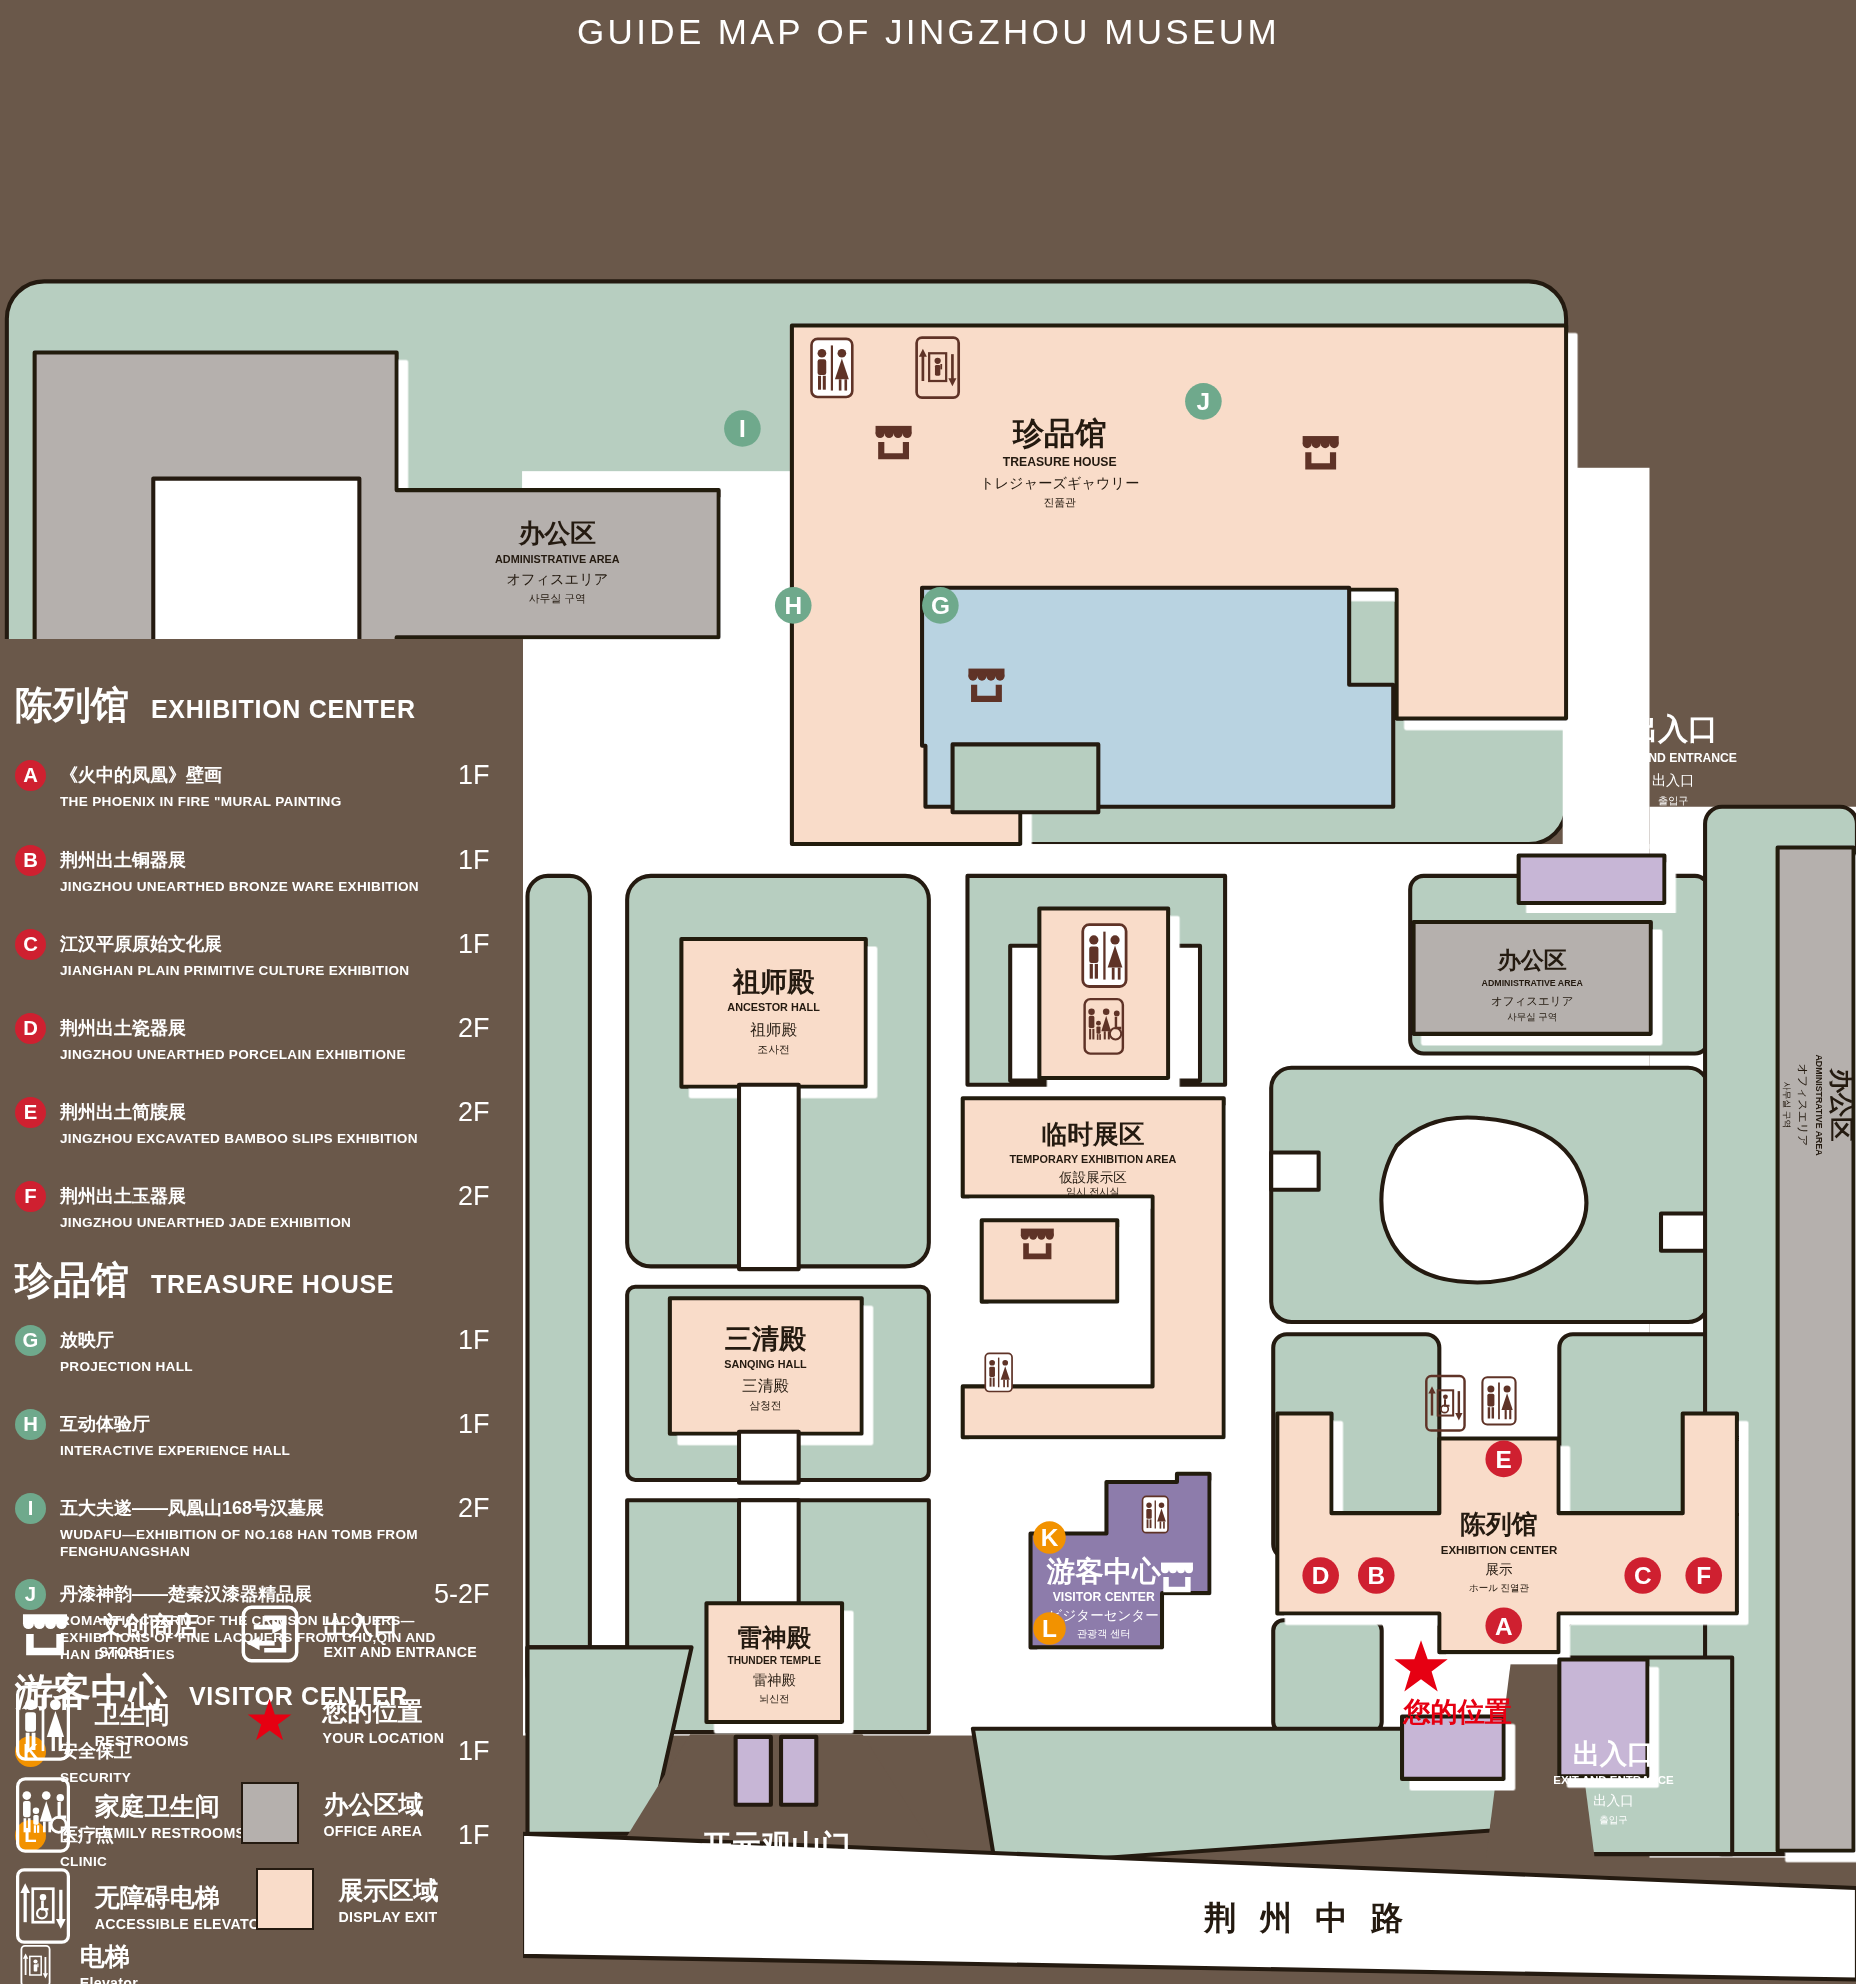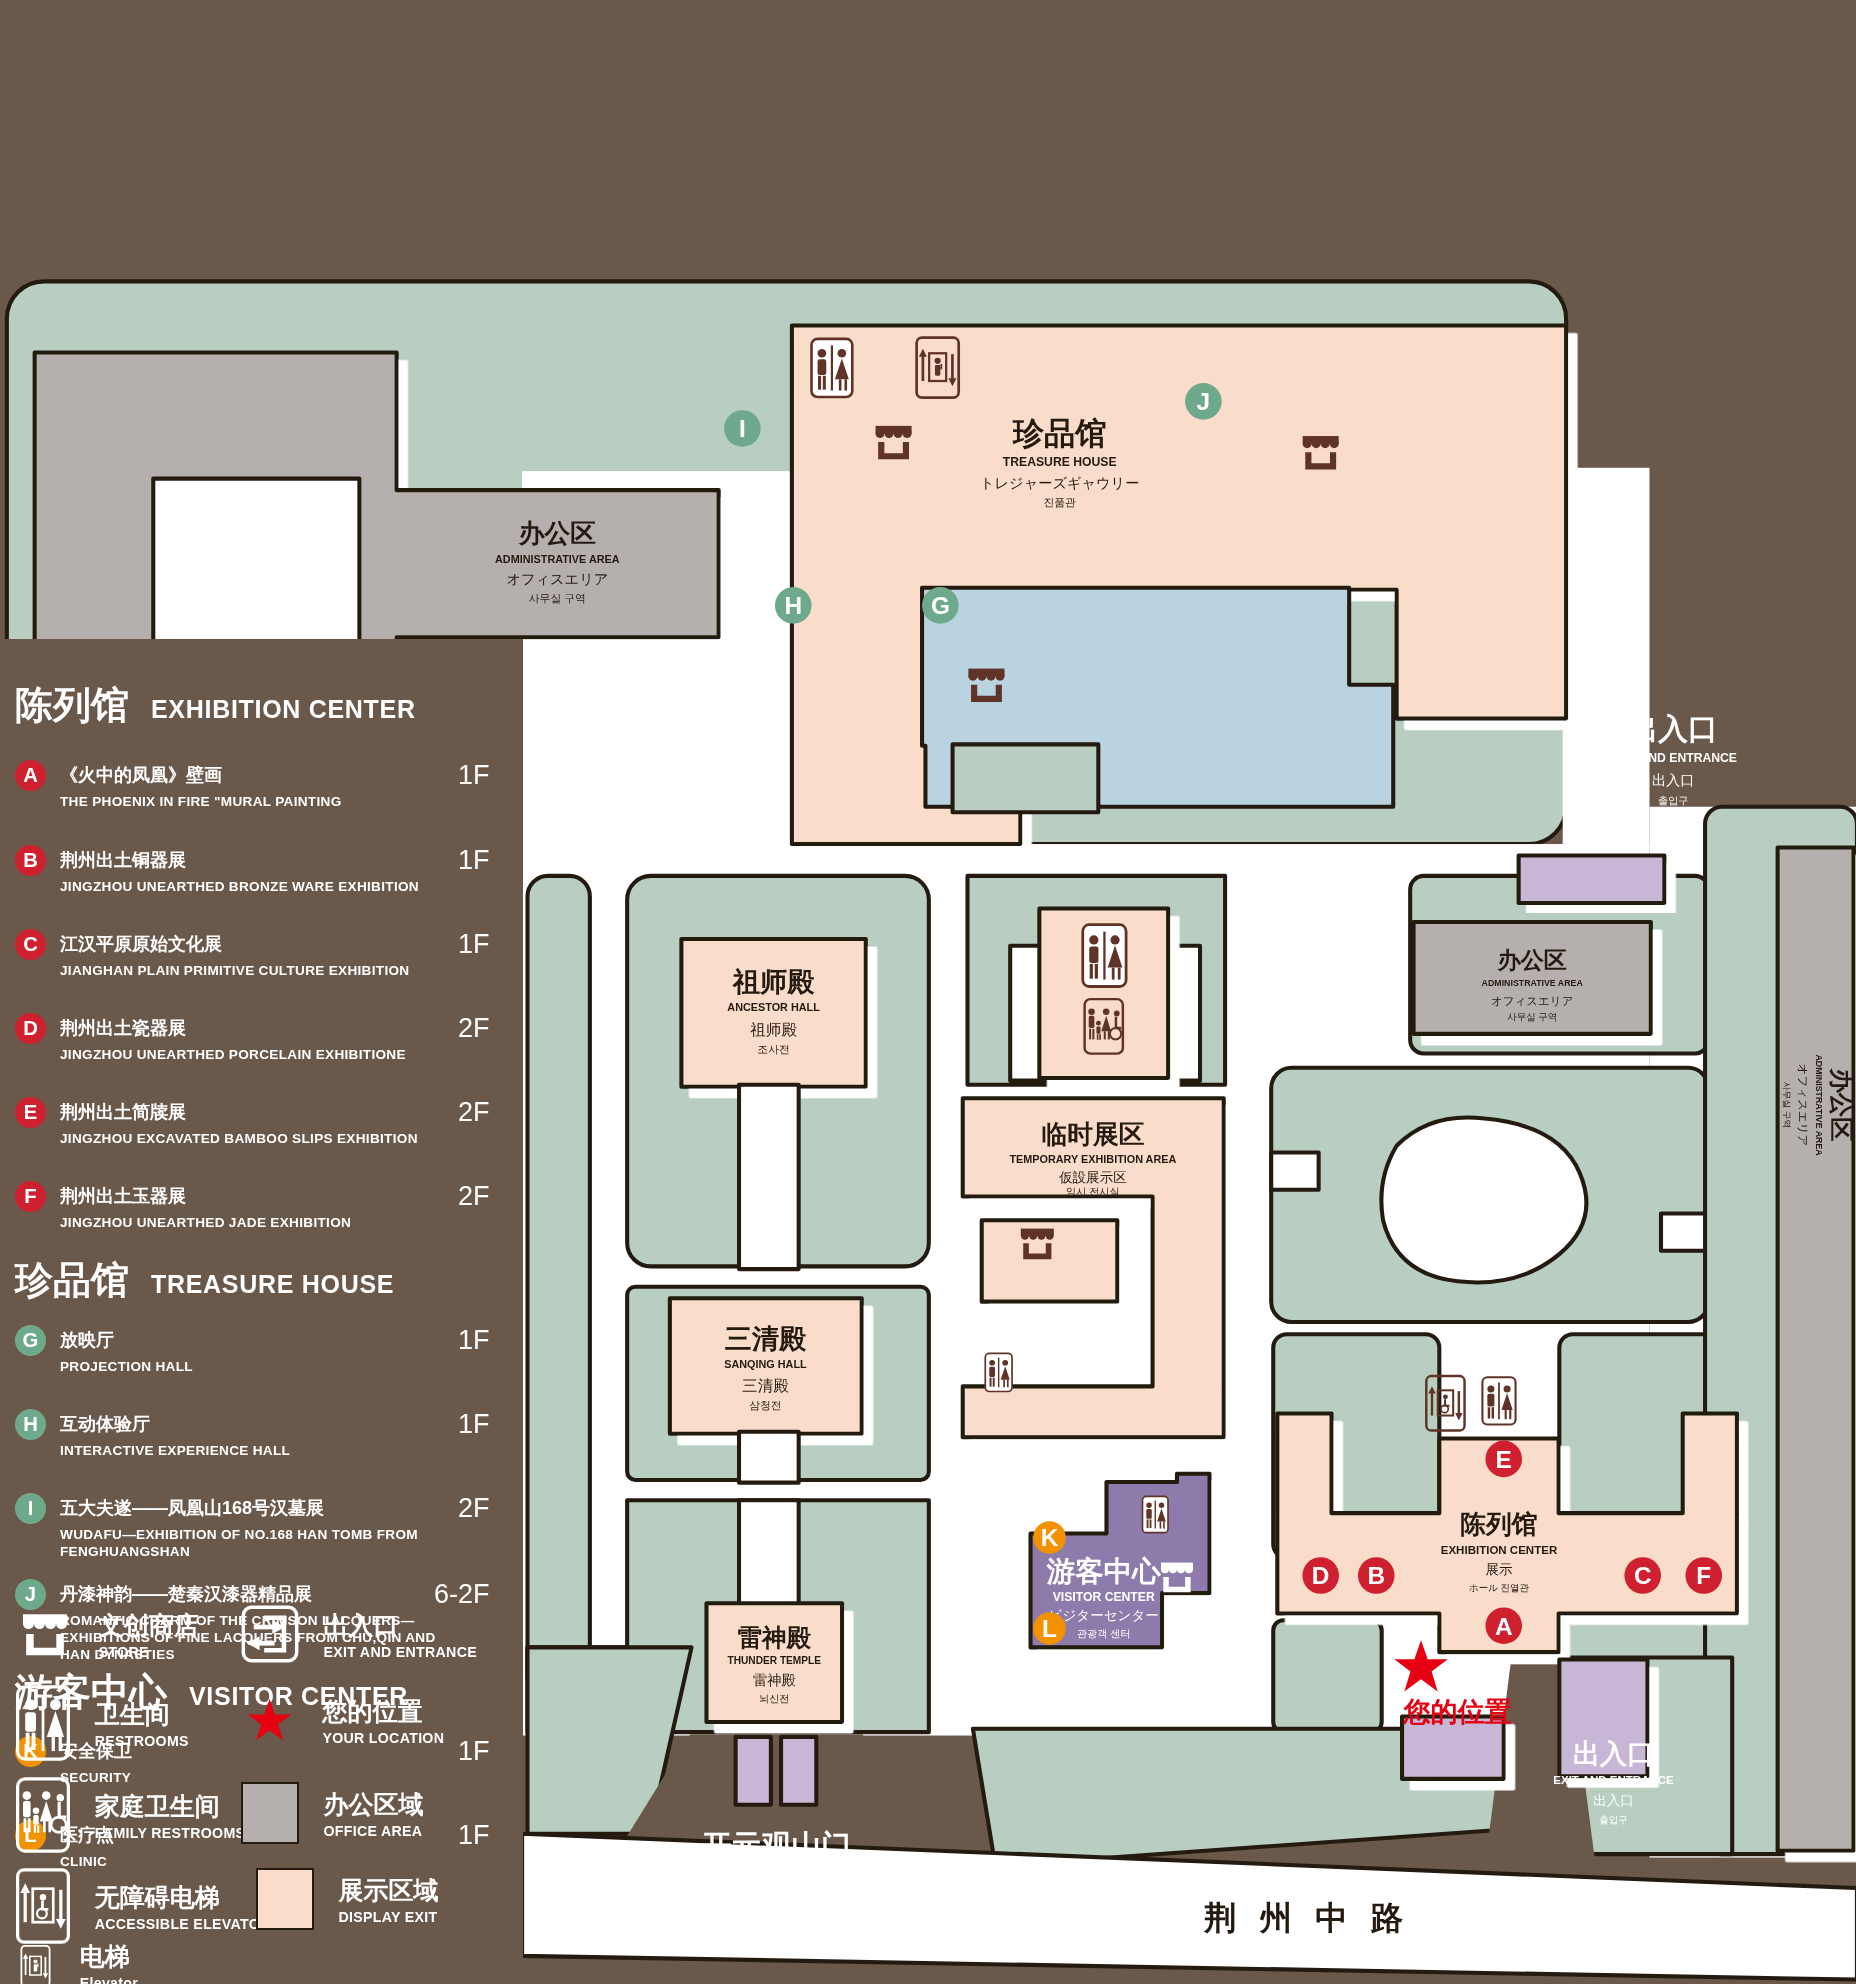--- a/index.html
+++ b/index.html
@@ -351,20 +351,21 @@
           <text y="12">K</text>
         </g>
       <g class="mk org" transform="translate(1548,2402)">
           <circle r="24"></circle>
           <text y="12">L</text>
         </g>
     </g>
   </svg>
 
   <div class="hdr">
+    <div class="en">GUIDE MAP OF JINGZHOU MUSEUM</div>
   </div>
 
   <div id="sidebar">
     <div class="sec-hdr" style="top:41px">
       <span class="zh">陈列馆</span>
       <span class="en">EXHIBITION CENTER</span>
     </div>
 
     <div class="row" style="top:121px">
       <span class="badge red">A</span>
@@ -423,21 +424,21 @@
     <div class="row" style="top:854px">
       <span class="badge grn">I</span>
       <div class="zh">五大夫遂——凤凰山168号汉墓展</div>
       <div class="en">WUDAFU—EXHIBITION OF NO.168 HAN TOMB FROM FENGHUANGSHAN</div>
       <span class="fl">2F</span>
     </div>
     <div class="row" style="top:940px">
       <span class="badge grn">J</span>
       <div class="zh">丹漆神韵——楚秦汉漆器精品展</div>
       <div class="en">ROMANTIC CHARM OF THE CRIMSON LACQUERS—EXHIBITIONS OF FINE LACQUERS FROM CHU,QIN AND HAN DYNASTIES</div>
-      <span class="fl">6-2F</span>
+      <span class="fl">5-2F</span>
     </div>
 
     <div class="sec-hdr" style="top:1028px">
       <span class="zh">游客中心</span>
       <span class="en">VISITOR CENTER</span>
     </div>
 
     <div class="row" style="top:1097px">
       <span class="badge org">K</span>
       <div class="zh">安全保卫</div>

